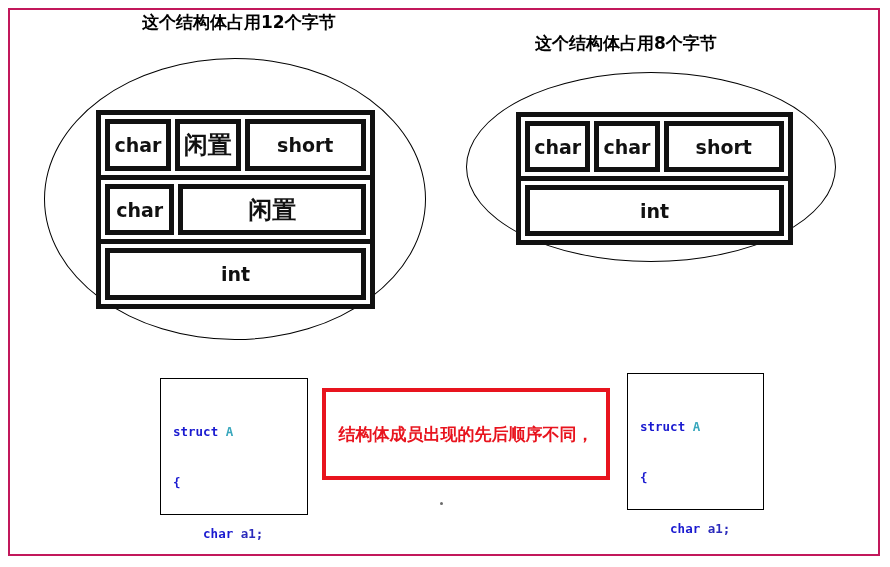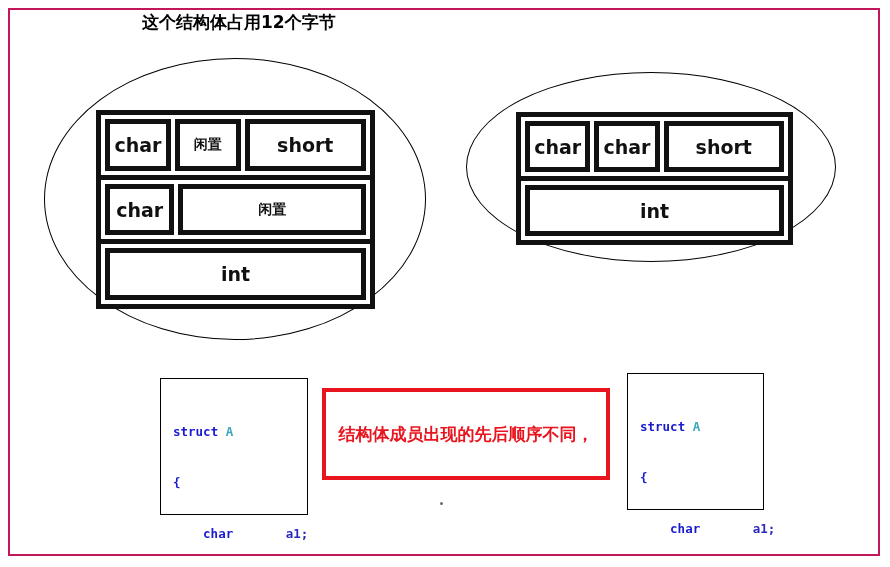--- a/index.html
+++ b/index.html
@@ -79,21 +79,21 @@
     box-sizing: border-box;
     display: flex;
     align-items: center;
     justify-content: center;
     font-weight: bold;
     font-size: 19px;
     color: #111111;
     overflow: hidden;
     white-space: nowrap;
   }
-  .mem-cell.cjk { font-size: 14px; }
+  .mem-cell.cjk { font-size: 24px; }
 
   
   #mem-left  .r1 .c1 { flex: 1 1 0; }
   #mem-left  .r1 .c2 { flex: 1 1 0; }
   #mem-left  .r1 .c3 { flex: 2 1 0; }
   #mem-left  .r2 .c1 { flex: 1 1 0; }
   #mem-left  .r2 .c2 { flex: 3 1 0; }
   #mem-left  .r3 .c1 { flex: 1 1 0; }
 
   #mem-right .r1 .c1 { flex: 1 1 0; }
@@ -114,21 +114,21 @@
     padding: 10px 1px 0 12px;
     color: #1a1ad0;
     white-space: pre;
   }
   #code-left  { left: 160px; top: 378px; width: 148px; height: 137px; }
   #code-right { left: 627px; top: 373px; width: 137px; height: 137px; }
 
   .code-line { white-space: pre; }
   .kw     { color: #1a1ad0; }
   .type   { color: #1a1ad0; }
-  .ident  { color: #2b2bbb; margin-left: 45px; }
+  .ident  { color: #2b2bbb; }
   .sname  { color: #3aa8bd; }
   .punct  { color: #1a1ad0; }
   .indent { display: inline-block; width: 4ch; }
 
   
   #callout {
     position: absolute;
     left: 322px;
     top: 388px;
     width: 288px;
@@ -163,20 +163,21 @@
 </style>
 </head>
 <body>
 
 <div id="page">
 
   <div id="outer-frame"></div>
 
   <div class="panel-title" id="title-left">这个结构体占用12个字节</div>
 
+  <div class="panel-title" id="title-right">这个结构体占用8个字节</div>
 
   <div class="ellipse" id="ellipse-left"></div>
   <div class="ellipse" id="ellipse-right"></div>
 
   <div class="mem-diagram" id="mem-left">
     <div class="mem-row r1">
       <div class="mem-cell c1">char</div>
       <div class="mem-cell c2 cjk">闲置</div>
       <div class="mem-cell c3">short</div>
     </div>

